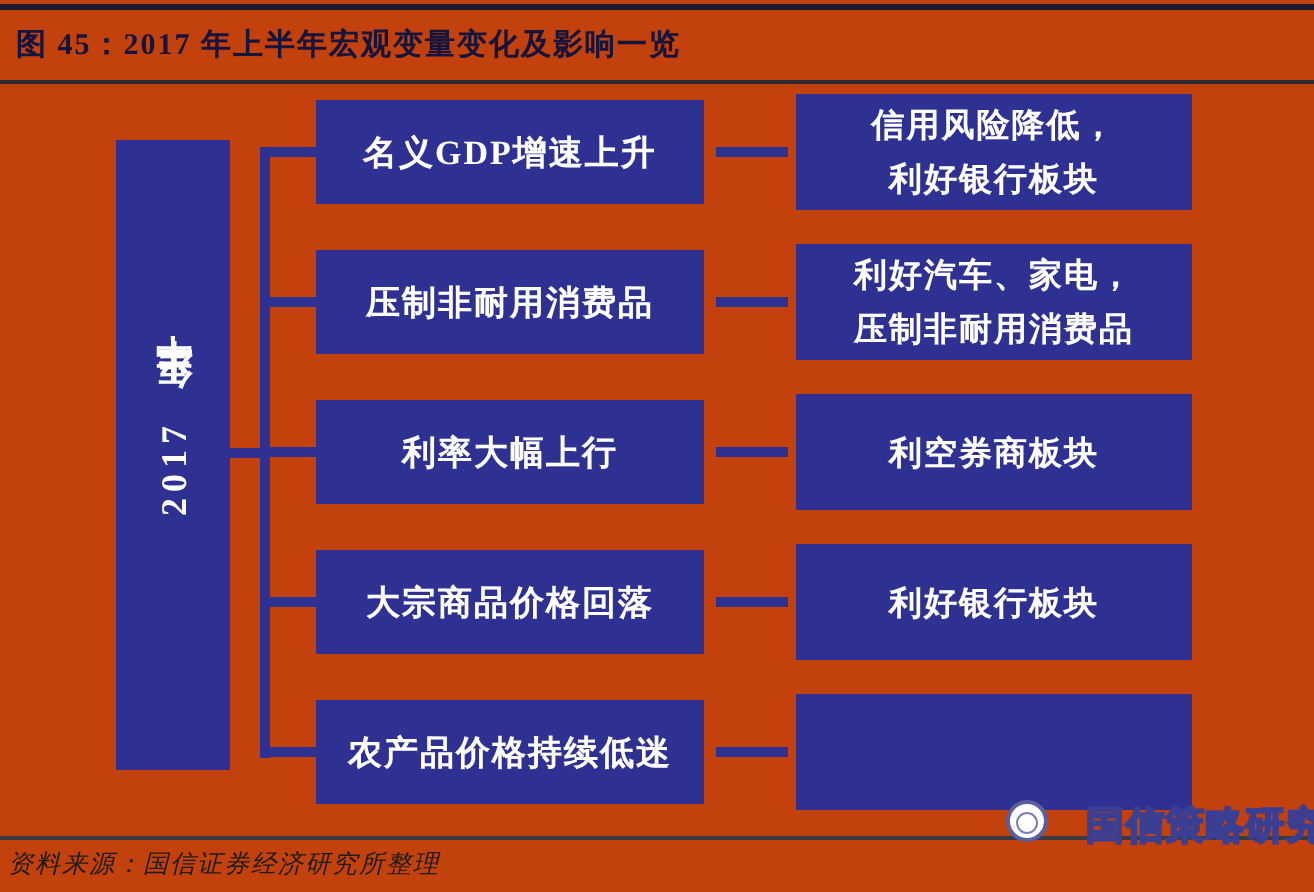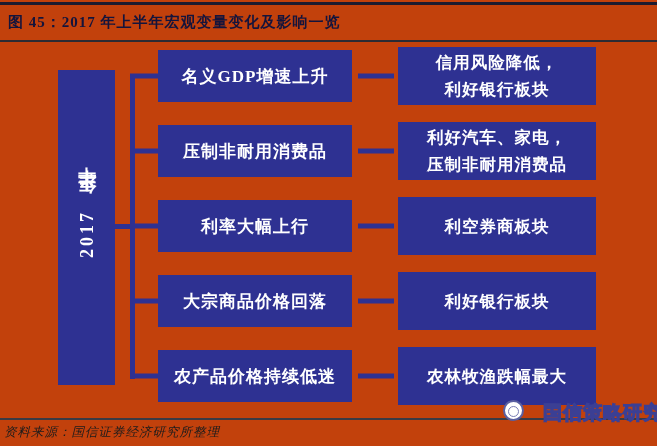--- a/index.html
+++ b/index.html
@@ -165,21 +165,20 @@
     </div>
   </div>
 
   <div class="row row-4">
     <div class="stub"></div>
     <div class="cause-box">
       <span>农产品价格持续低迷</span>
     </div>
     <div class="link"></div>
     <div class="effect-box">
-      <div>农林牧渔跌幅最大</div>
     </div>
   </div>
 
   <div class="bottom-rule"></div>
   <div class="source-note">资料来源：国信证券经济研究所整理</div>
 
   <div class="watermark">
     <div class="wm-logo"></div>
     <div class="wm-text">国信策略研究</div>
   </div>

